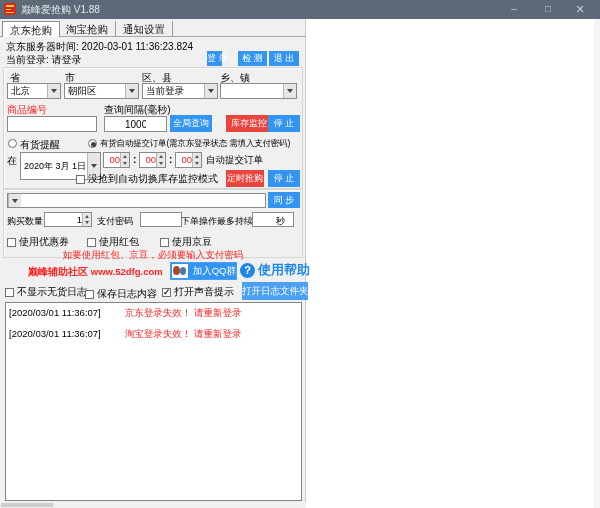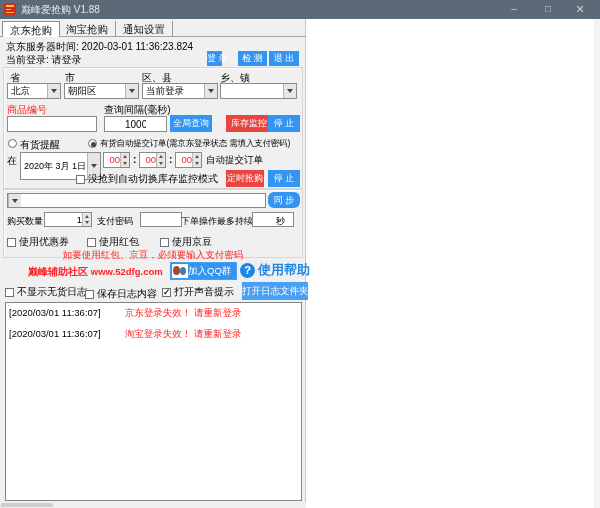--- a/index.html
+++ b/index.html
@@ -63,21 +63,21 @@
   .colon{position:absolute;font-size:10px;font-weight:bold;}
 
   
   .comm{position:absolute;left:28px;top:265px;font-size:10px;color:#ff2222;font-weight:bold;white-space:nowrap;}
   .comm .url{font-size:9.5px;}
   .qq-btn{position:absolute;left:170px;top:262px;width:67px;height:18px;border:1px solid #4a9ef0;background:#3394f1;display:flex;align-items:center;cursor:pointer;}
   .qq-ic{width:16px;height:14px;background:#fff;margin-left:1px;position:relative;flex:none;}
   .qq-ic i{position:absolute;border-radius:50%;}
   .qq-ic .f1{left:1px;top:2px;width:7px;height:9px;background:#a24b2f;}
   .qq-ic .f2{left:8px;top:3px;width:6px;height:8px;background:#4a78b0;}
-  .qq-t{flex:1;text-align:left;color:#fff;font-size:9.5px;white-space:nowrap;}
+  .qq-t{flex:1;text-align:right;color:#fff;font-size:9.5px;white-space:nowrap;}
   .help-q{position:absolute;left:240px;top:263px;width:15px;height:15px;border-radius:50%;background:#1d87e8;color:#fff;font-size:11px;font-weight:bold;text-align:center;line-height:15px;cursor:pointer;}
   .help-t{position:absolute;left:258px;top:261px;font-size:13px;font-weight:bold;color:#1d87e8;white-space:nowrap;cursor:pointer;}
 
   
   .logbox{position:absolute;left:5px;top:302px;width:297px;height:199px;background:#fff;border:1px solid #7f838a;padding:4px 3px;overflow:hidden;}
   .log-line{font-size:9.5px;line-height:12px;margin-bottom:9px;white-space:nowrap;}
   .log-line .lt{color:#000;}
   .log-line .lm{color:#ff2222;padding-left:24px;}
 </style>
 </head>
@@ -220,21 +220,21 @@
   <button class="btn danger" style="left:226px;top:170px;width:38px;height:17px;line-height:17px;">定时抢购</button>
   <button class="btn" style="left:268px;top:170px;width:32px;height:17px;line-height:17px;">停 止</button>
 
   <div class="group" style="left:3px;top:189px;width:300px;height:69px;"></div>
 
   <div class="combo" style="left:7px;top:193px;width:259px;height:15px;">
     <span class="cbtn">
         <i class="tri"></i>
       </span>
   </div>
-  <button class="btn" style="left:268px;top:192px;width:32px;height:16px;line-height:16px;border-radius:6px;">同 步</button>
+  <button class="btn" style="left:268px;top:192px;width:32px;height:16px;line-height:16px;">同 步</button>
 
   <div class="lbl" style="left:7px;top:215px;font-size:9px;">购买数量</div>
   <div class="spin" style="left:44px;top:212px;width:48px;height:15px;">
     <span class="sv">1</span>
     <span class="sa">
         <b>
           <i class="tu"></i>
         </b>
         <b>
           <i class="td"></i>

